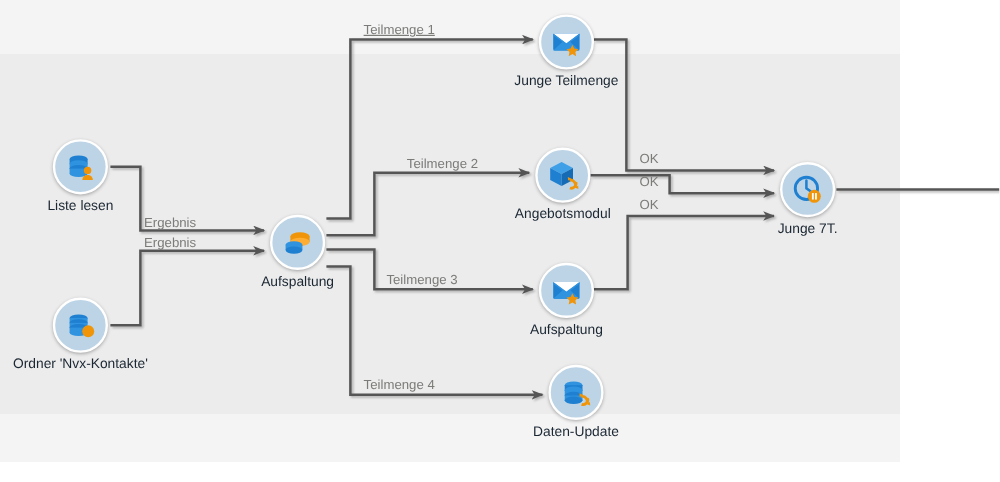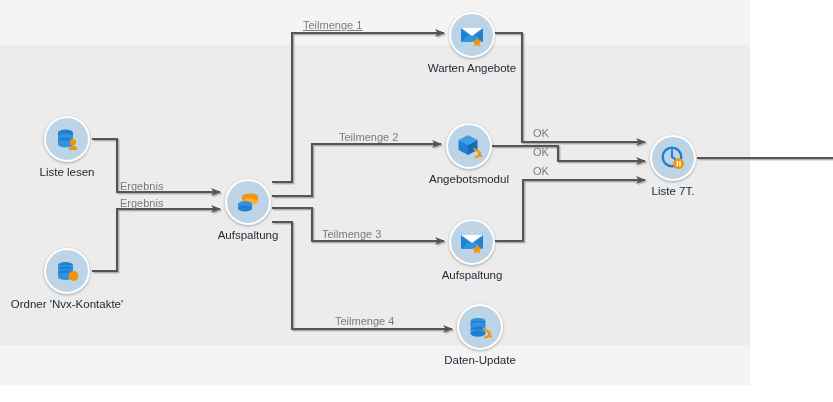--- a/index.html
+++ b/index.html
@@ -85,21 +85,21 @@
 
       <path d="M697,158 L833,158"></path>
     </g>
   </svg>
 
   <div class="elabel" style="left:120px;top:186px;">Ergebnis</div>
   <div class="elabel" style="left:120px;top:203px;">Ergebnis</div>
   <div class="elabel" style="left:303px;top:25px;text-decoration:underline;">Teilmenge 1</div>
   <div class="elabel" style="left:339px;top:137px;">Teilmenge 2</div>
   <div class="elabel" style="left:322px;top:234px;">Teilmenge 3</div>
-  <div class="elabel" style="left:303px;top:321px;margin-left:32px;">Teilmenge 4</div>
+  <div class="elabel" style="left:303px;top:321px;">Teilmenge 4</div>
   <div class="elabel" style="left:533px;top:133px;">OK</div>
   <div class="elabel" style="left:533px;top:152px;">OK</div>
   <div class="elabel" style="left:533px;top:171px;">OK</div>
 
   <div class="node" style="left:67px;top:139px;">
     <div class="disc">
       <svg width="28" height="28" viewBox="0 0 28 28">
         <ellipse cx="12.5" cy="7.5" rx="7.5" ry="3" fill="#1f7fd0"></ellipse>
         <rect x="5" y="7.5" width="15" height="4" fill="#1f7fd0"></rect>
         <ellipse cx="12.5" cy="11.5" rx="7.5" ry="3" fill="#2f93e0"></ellipse>
@@ -147,21 +147,21 @@
   <div class="node" style="left:472px;top:35px;">
     <div class="disc">
       <svg width="28" height="26" viewBox="0 0 28 26">
         <rect x="3" y="6" width="22" height="14" rx="1.2" fill="#1f7fd0"></rect>
         <path d="M3,6 L14,14.5 L25,6 Z" fill="#ffffff"></path>
         <path d="M3,6 L14,14 L25,6 L25,7.4 L14,15.6 L3,7.4 Z" fill="#2f93e0"></path>
         <path d="M3,20 L11,12.6 L14,15 L17,12.6 L25,20 Z" fill="#2f93e0"></path>
         <path d="M19,15.3 l1.55,3.2 l3.45,0.45 l-2.55,2.4 l0.65,3.45 l-3.1,-1.7 l-3.1,1.7 l0.65,-3.45 l-2.55,-2.4 l3.45,-0.45 z" fill="#f0950a"></path>
       </svg>
     </div>
-    <div class="caption">Warten Angebote</div>
+    <div class="caption">Junge Teilmenge</div>
   </div>
 
   <div class="node" style="left:469px;top:146px;">
     <div class="disc">
       <svg width="28" height="28" viewBox="0 0 28 28">
         <path d="M13,3 L22.5,8 L13,13 L3.5,8 Z" fill="#3fa0e8"></path>
         <path d="M3.5,8 L13,13 L13,23 L3.5,18 Z" fill="#1f7fd0"></path>
         <path d="M22.5,8 L13,13 L13,23 L22.5,18 Z" fill="#166cb4"></path>
         <g fill="#f0950a">
           <path d="M19.4,17.2 a5.2,5.2 0 0 1 6.1,6.8 l-2.2,-0.9 a2.9,2.9 0 0 0 -3.4,-3.8 z"></path>
@@ -211,16 +211,16 @@
   <div class="node" style="left:673px;top:158px;">
     <div class="disc">
       <svg width="28" height="28" viewBox="0 0 28 28">
         <circle cx="13" cy="13" r="9.3" fill="none" stroke="#1f7fd0" stroke-width="2.4"></circle>
         <path d="M13,6.4 L13,13 L17.6,16.2" fill="none" stroke="#1f7fd0" stroke-width="2.1" stroke-linecap="round"></path>
         <circle cx="19.6" cy="19.6" r="5.4" fill="#f0950a"></circle>
         <rect x="17.6" y="16.9" width="1.5" height="5.4" fill="#ffffff"></rect>
         <rect x="20.2" y="16.9" width="1.5" height="5.4" fill="#ffffff"></rect>
       </svg>
     </div>
-    <div class="caption">Liste 7T.</div>
+    <div class="caption">Junge 7T.</div>
   </div>
 
 </div>
 
 </body></html>

